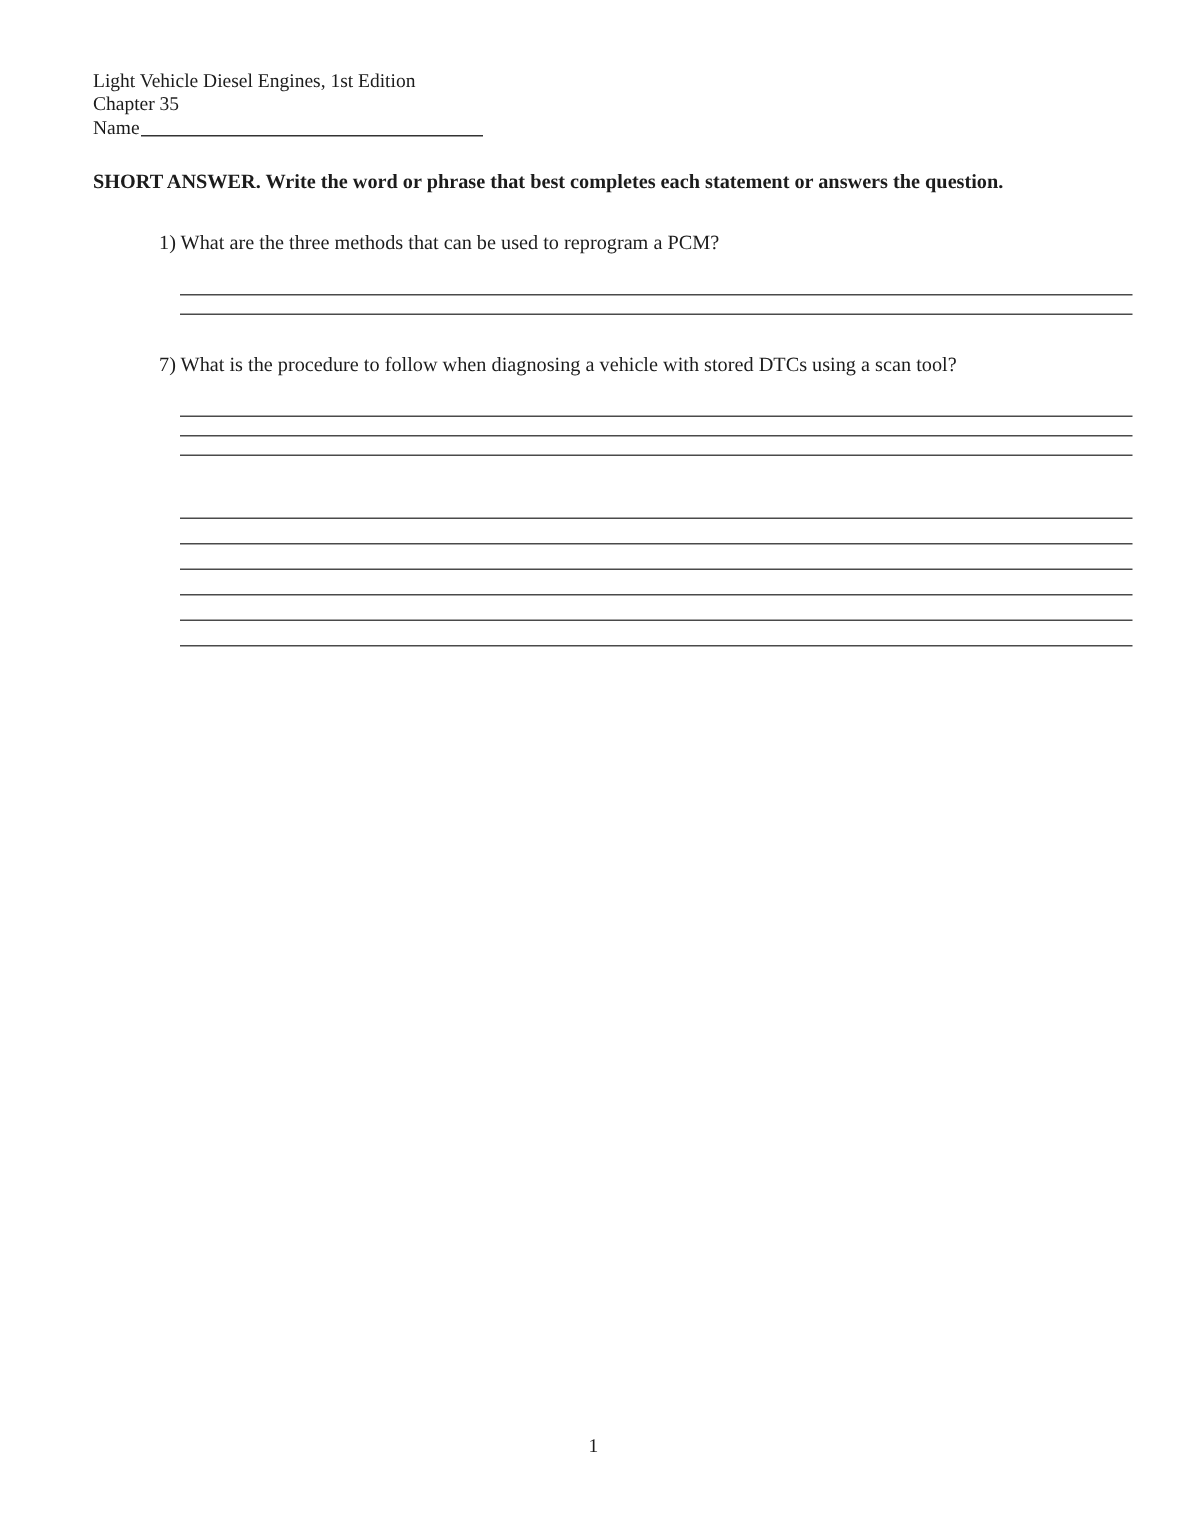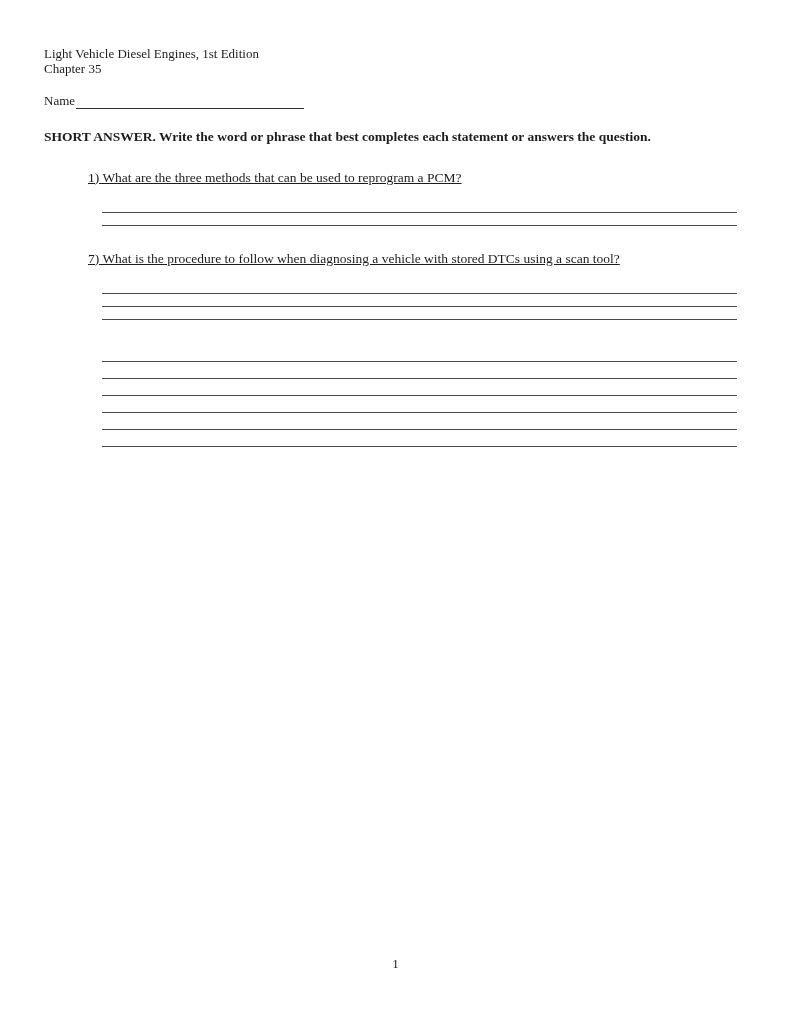--- a/index.html
+++ b/index.html
@@ -4,51 +4,49 @@
 <style>
   * { box-sizing: border-box; }
   html, body { margin: 0; padding: 0; background: #ffffff; }
   .page {
     width: 791px;
     height: 1024px;
     background: #ffffff;
     position: relative;
     font-family: "Liberation Serif", serif;
     color: #1c1c1c;
-    padding: 46px 51px 0 44px;
+    padding: 46px 51px 0 62px;
     overflow: hidden;
   }
   .doc-header { font-size: 13px; line-height: 1.18; }
   .doc-title { display: block; }
   .doc-chapter { display: block; }
   .name-row {
-    margin-top: 16px;
     font-size: 13px;
     display: flex;
-    align-items: flex-end;
+    align-items: flex-start;
     font-family: Liberation Serif, serif;
   }
   .name-line {
     display: inline-block;
     width: 228px;
     border-bottom: 1px solid #333;
     height: 14px;
     margin-left: 1px;
   }
   .instructions {
     margin-top: 20px;
     font-weight: bold;
     font-size: 13.5px;
   }
   .questions { margin-top: 4px; }
   .question { margin-top: 25px; }
   .q-text {
     padding-left: 44px;
     font-size: 13.5px;
-    text-decoration: underline;
   }
   .answer-lines {
     margin-top: 14px;
     padding-left: 58px;
   }
   .answer-line {
     width: 635px;
     border-bottom: 1px solid #4a4a4a;
   }
   .page-number {

